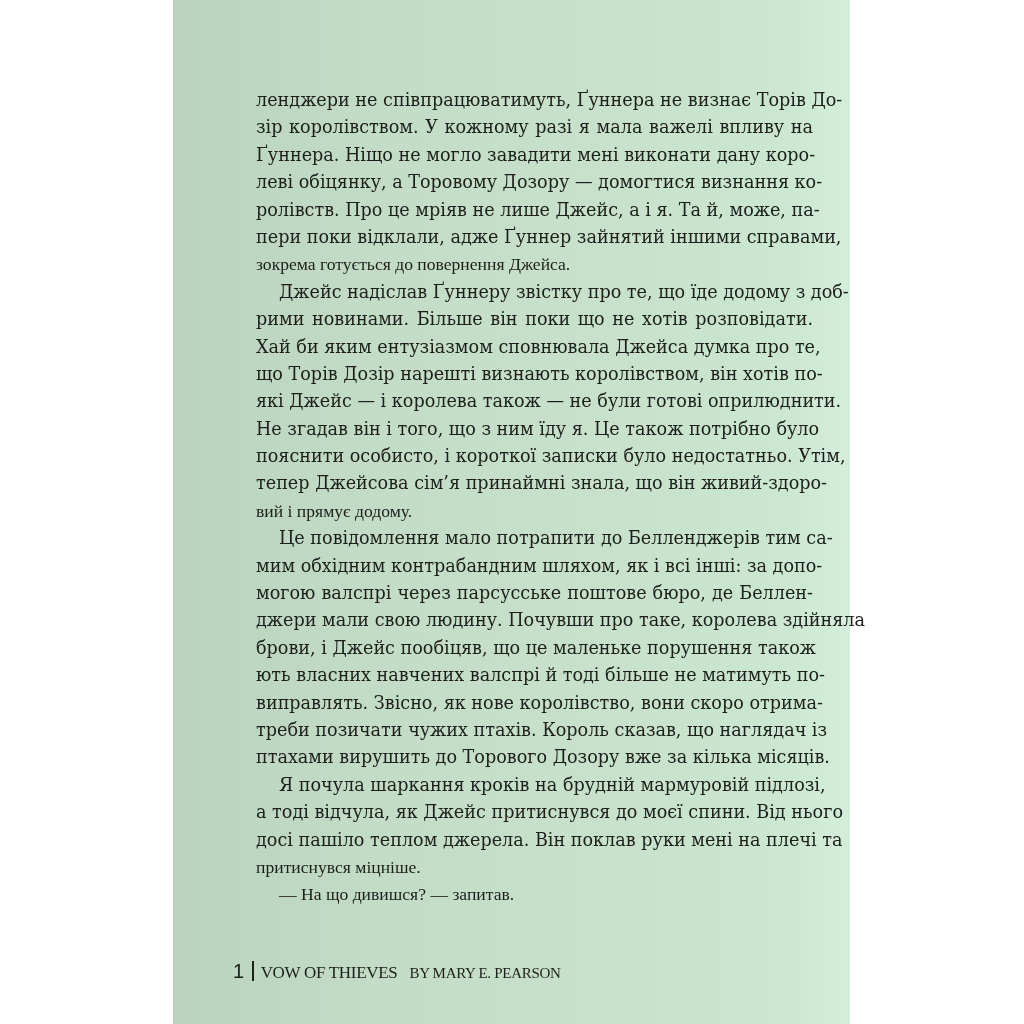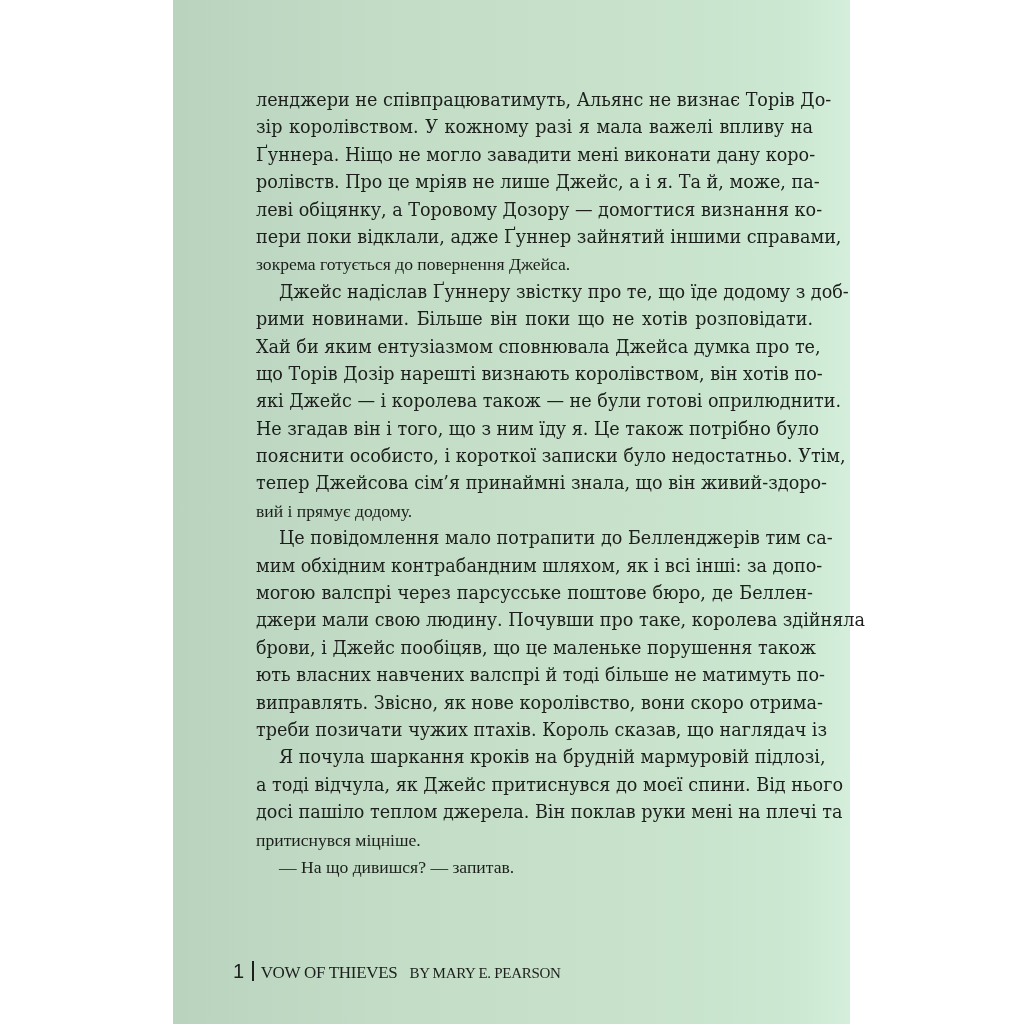--- a/index.html
+++ b/index.html
@@ -71,44 +71,45 @@
       font-size: 15px;
       letter-spacing: -0.3px;
       margin-left: 12px;
     }
   </style>
 </head>
 <body>
 
 <div class="page">
   <div class="text-block" id="text-block">
-      <span class="line">ленджери не співпрацюватимуть, Альянс не визнає Торів До-</span>
+      <span class="line">ленджери не співпрацюватимуть, Ґуннера не визнає Торів До-</span>
       <span class="line">зір королівством. У кожному разі я мала важелі впливу на</span>
       <span class="line">Ґуннера. Ніщо не могло завадити мені виконати дану коро-</span>
+      <span class="line">леві обіцянку, а Торовому Дозору — домогтися визнання ко-</span>
       <span class="line">ролівств. Про це мріяв не лише Джейс, а і я. Та й, може, па-</span>
-      <span class="line">леві обіцянку, а Торовому Дозору — домогтися визнання ко-</span>
       <span class="line">пери поки відклали, адже Ґуннер зайнятий іншими справами,</span>
       <span class="line last">зокрема готується до повернення Джейса.</span>
       <span class="line indent">Джейс надіслав Ґуннеру звістку про те, що їде додому з доб-</span>
       <span class="line">рими новинами. Більше він поки що не хотів розповідати.</span>
       <span class="line">Хай би яким ентузіазмом сповнювала Джейса думка про те,</span>
       <span class="line">що Торів Дозір нарешті визнають королівством, він хотів по-</span>
       <span class="line">які Джейс — і королева також — не були готові оприлюднити.</span>
       <span class="line">Не згадав він і того, що з ним їду я. Це також потрібно було</span>
       <span class="line">пояснити особисто, і короткої записки було недостатньо. Утім,</span>
       <span class="line">тепер Джейсова сім’я принаймні знала, що він живий-здоро-</span>
       <span class="line last">вий і прямує додому.</span>
       <span class="line indent">Це повідомлення мало потрапити до Белленджерів тим са-</span>
       <span class="line">мим обхідним контрабандним шляхом, як і всі інші: за допо-</span>
       <span class="line">могою валспрі через парсусське поштове бюро, де Беллен-</span>
       <span class="line">джери мали свою людину. Почувши про таке, королева здійняла</span>
       <span class="line">брови, і Джейс пообіцяв, що це маленьке порушення також</span>
       <span class="line">ють власних навчених валспрі й тоді більше не матимуть по-</span>
       <span class="line">виправлять. Звісно, як нове королівство, вони скоро отрима-</span>
       <span class="line">треби позичати чужих птахів. Король сказав, що наглядач із</span>
+      <span class="line">птахами вирушить до Торового Дозору вже за кілька місяців.</span>
       <span class="line indent">Я почула шаркання кроків на брудній мармуровій підлозі,</span>
       <span class="line">а тоді відчула, як Джейс притиснувся до моєї спини. Від нього</span>
       <span class="line">досі пашіло теплом джерела. Він поклав руки мені на плечі та</span>
       <span class="line last">притиснувся міцніше.</span>
       <span class="line indent last">— На що дивишся? — запитав.</span>
     </div>
 
   <div class="footer">
     <span class="page-number">1</span><span class="footer-sep"></span><span class="footer-title">VOW OF THIEVES</span><span class="footer-author">BY MARY E. PEARSON</span>
   </div>

